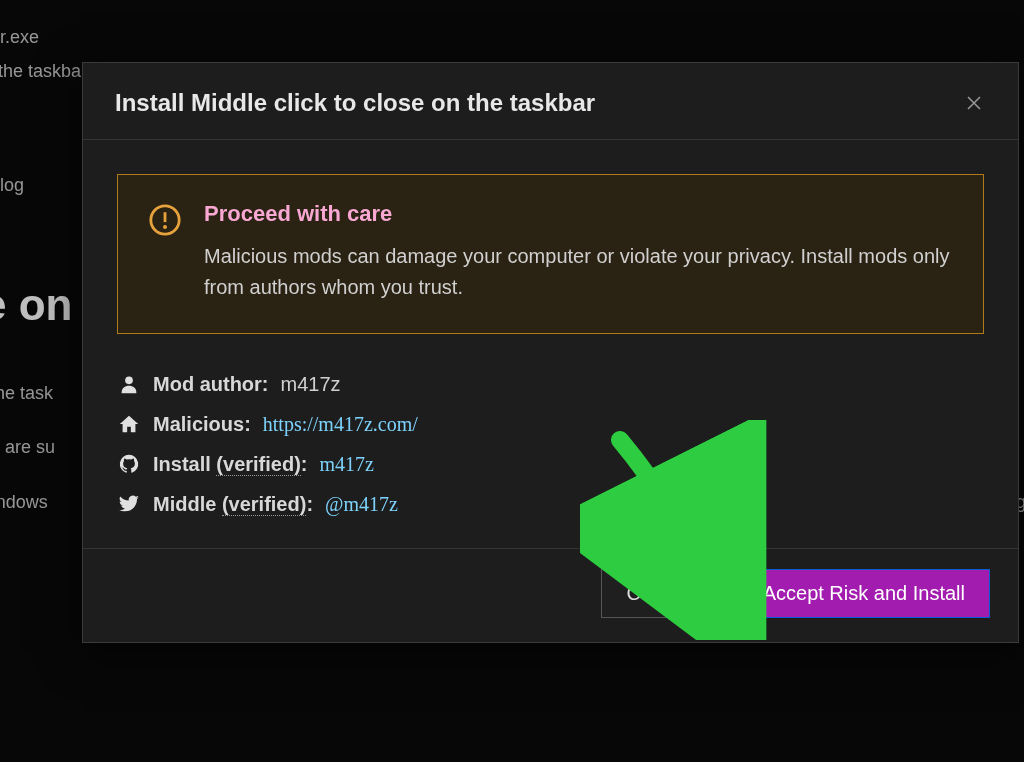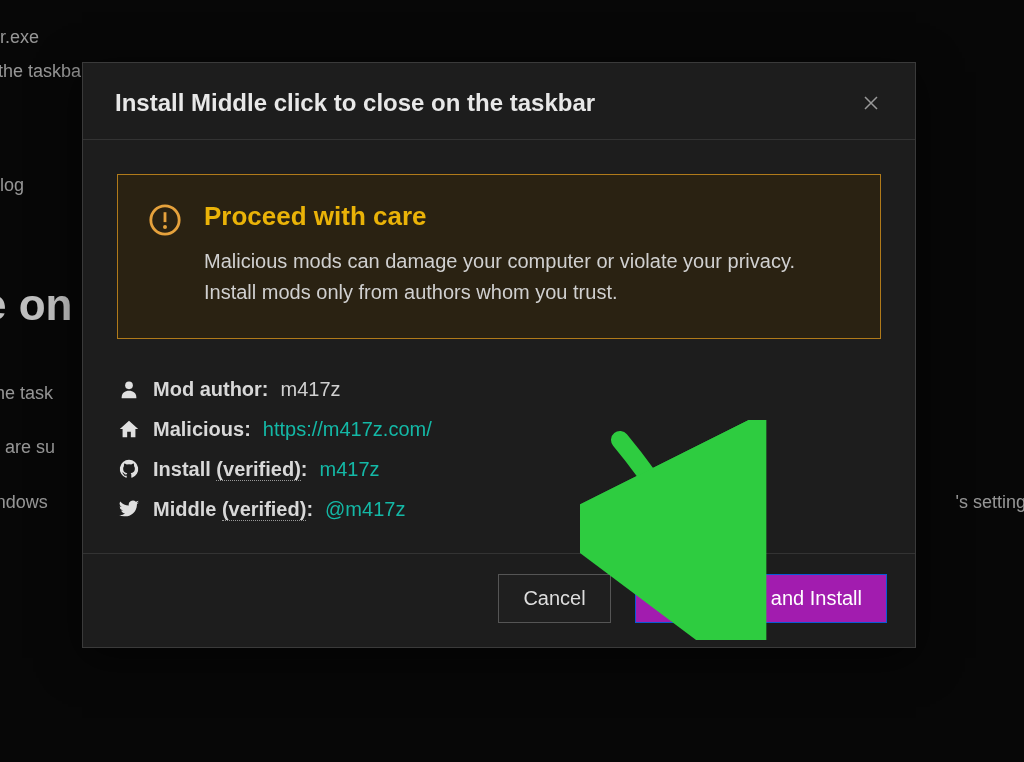--- a/index.html
+++ b/index.html
@@ -25,21 +25,21 @@
   .bg .sub { font-size: 18px; margin: 10px 0; }
 
   .overlay {
     position: absolute; inset: 0;
     background: rgba(0,0,0,0.25);
   }
 
   .dialog {
     position: absolute;
     left: 82px; top: 62px;
-    width: 834px;
+    width: 937px;
     background: #1d1d1d;
     border: 1px solid #3a3a3a;
     box-shadow: 0 10px 40px rgba(0,0,0,0.6);
     display: flex; flex-direction: column;
   }
   .dlg-header {
     display: flex; align-items: center; justify-content: space-between;
     padding: 26px 32px 22px 32px;
     border-bottom: 1px solid #333;
   }
@@ -66,21 +66,21 @@
   }
   .warn-icon {
     flex: 0 0 auto;
     width: 34px; height: 34px;
     color: #e6a23c;
     margin-top: 2px;
   }
   .warn-icon svg { width: 34px; height: 34px; }
   .warn-text { flex: 1; }
   .warn-title {
-    font-size: 26px; font-weight: 700; color: #eab308;
+    font-size: 22px; font-weight: 700; color: #f9a8d4;
     margin-bottom: 14px;
   }
   .warn-msg {
     font-size: 20px; color: #d0d0d0; line-height: 1.55;
   }
 
   .info {
     margin-top: 30px;
     font-size: 20px; color: #d8d8d8;
   }
@@ -93,21 +93,21 @@
     color: #e0e0e0;
     display:flex;align-items:center;justify-content:center;
   }
   .info-icon svg { width: 22px; height: 22px; }
   .info-label { font-weight: 700; }
   .info-verified {
     font-weight: 700;
     border-bottom: 1px dotted #999;
   }
   .info-colon { font-weight: 700; }
-  .info-link { color: #14b8a6; cursor: pointer; }
+  .info-link { color: #7dd3fc; cursor: pointer; font-family: Liberation Serif, serif; }
   .info-value { color: #d0d0d0; }
 
   .dlg-footer {
     border-top: 1px solid #333;
     padding: 20px 28px 24px 28px;
     display: flex; justify-content: flex-end; gap: 24px;
   }
   .btn {
     font-size: 20px;
     padding: 12px 24px;

